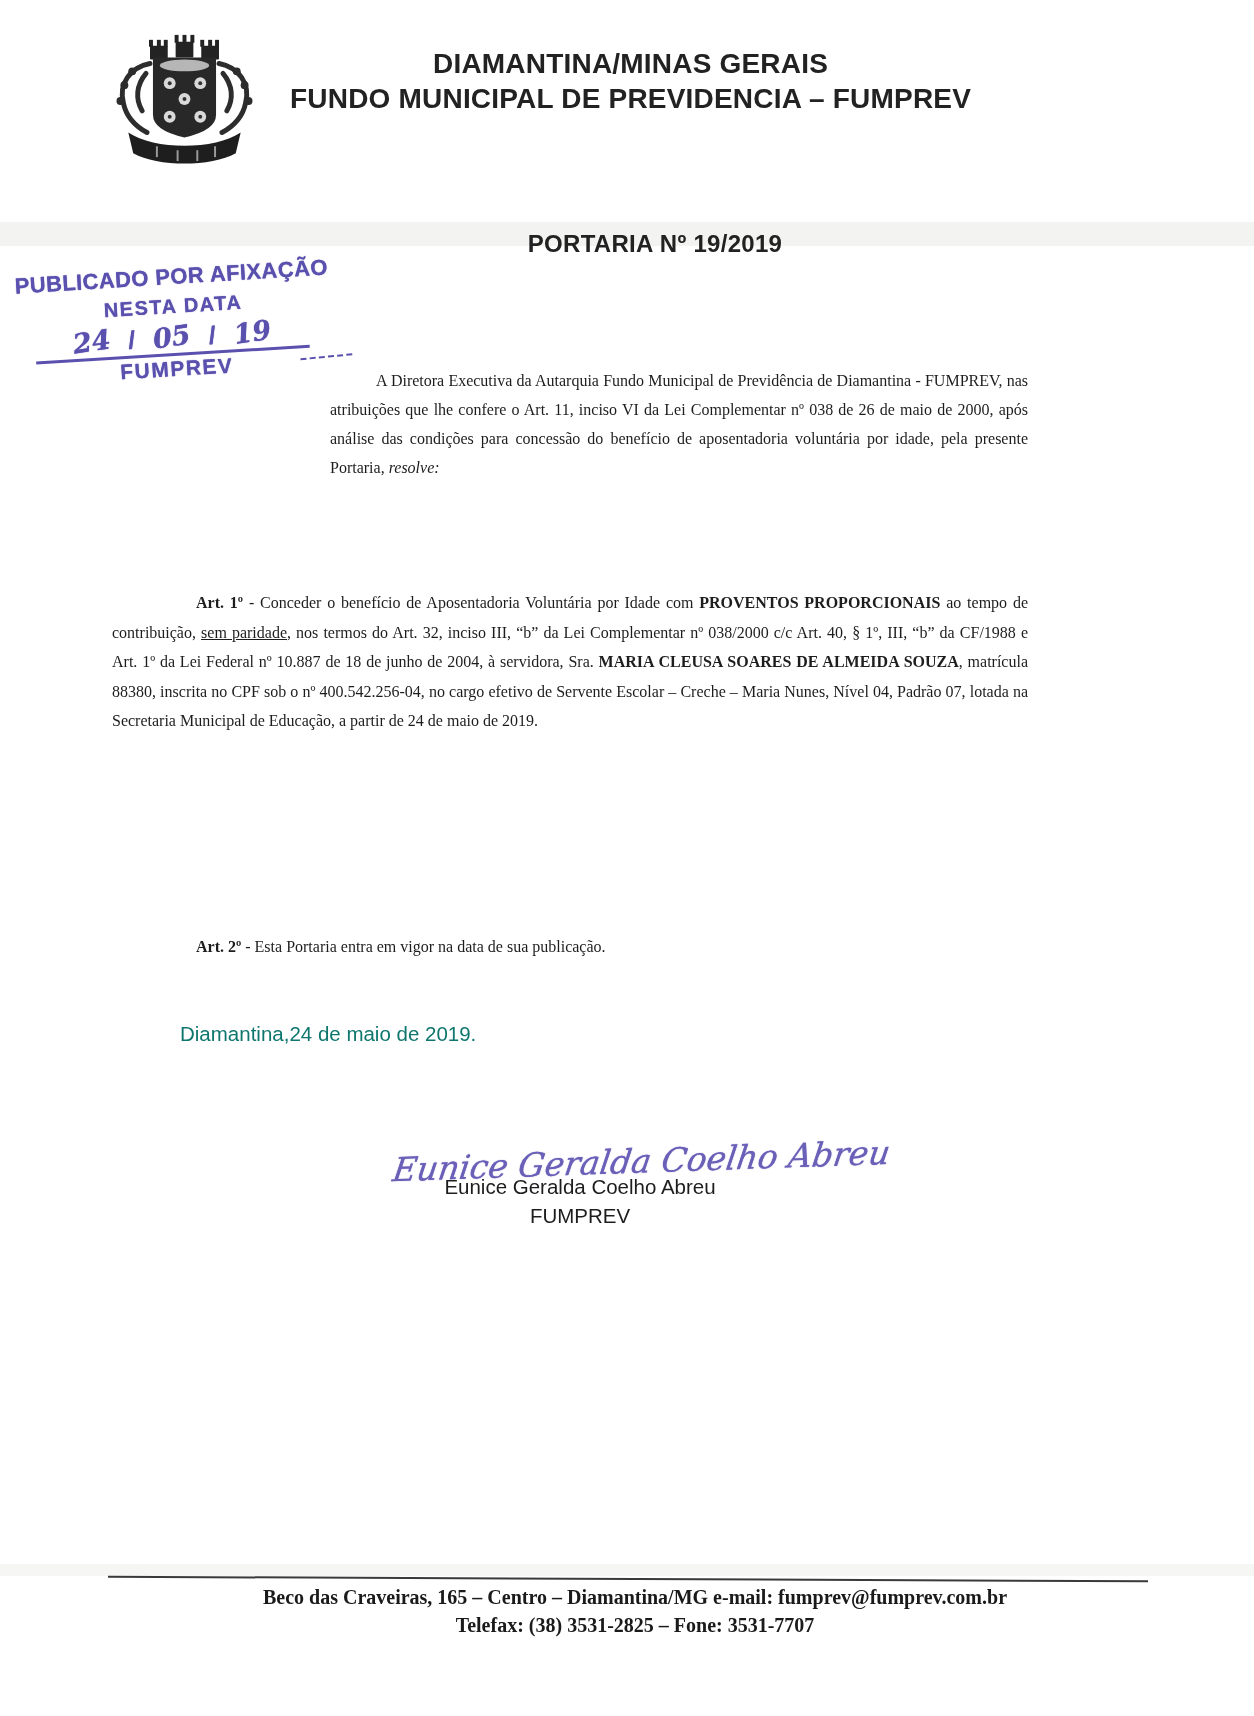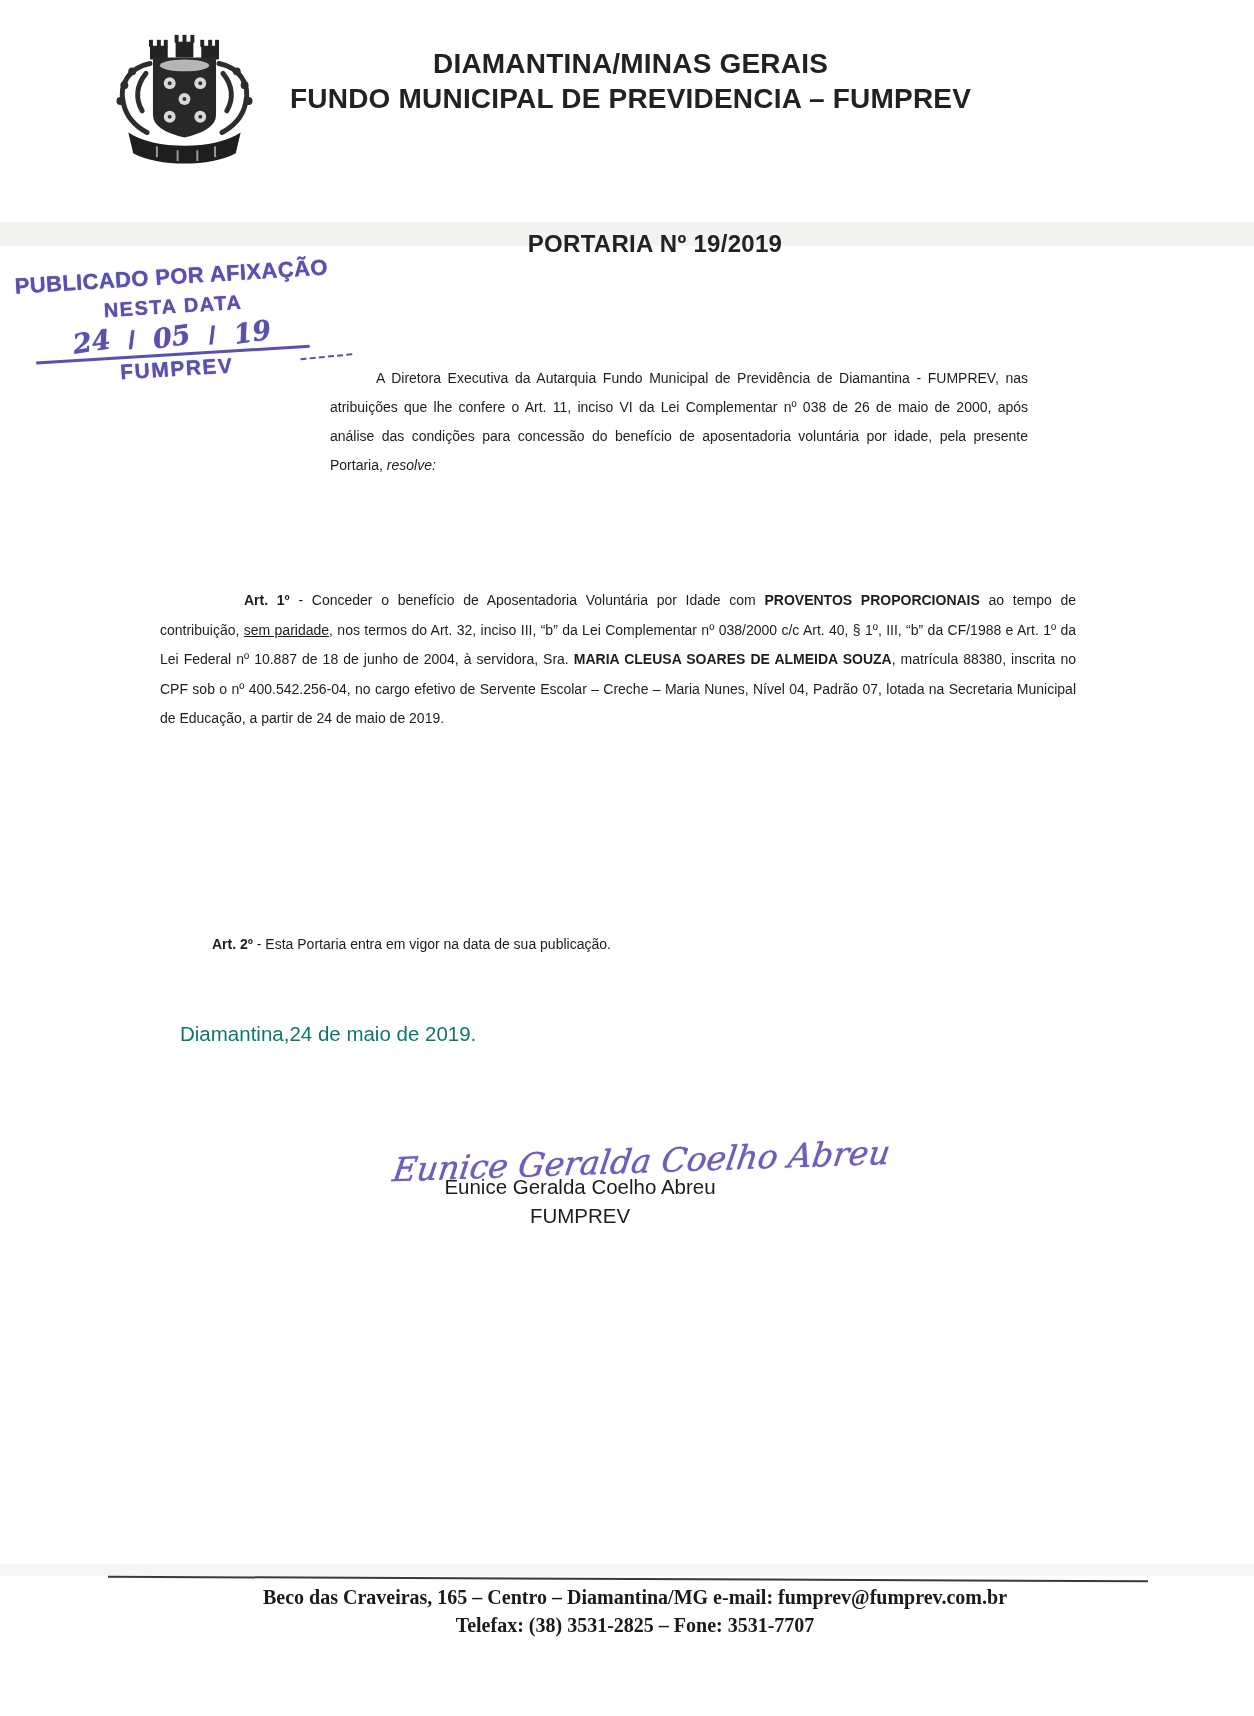--- a/index.html
+++ b/index.html
@@ -37,23 +37,23 @@
                    margin:4px 24px 0 18px; padding-bottom:1px;
                    border-bottom:3px solid currentColor; }
   .hand-digit { font-family:"DejaVu Serif", serif; font-style:italic; font-size:27px;
                 line-height:30px; transform:rotate(-5deg); }
   .stamp-slash { font-size:25px; line-height:30px; }
   .stamp-tail { position:absolute; right:-18px; top:101px; width:52px;
                 border-bottom:2.5px dashed currentColor; transform:rotate(-2deg); }
   .stamp-l4 { font-size:21px; margin-top:1px; letter-spacing:1.5px; }
 
   
-  .para { font-size:14px; line-height:29px; text-align:justify; color:#1d1d1d; }
+  .para { font-size:16px; line-height:29px; text-align:justify; color:#1d1d1d;font-family:Liberation Serif, serif; }
   .p-intro { position:absolute; left:330px; top:350px; width:698px; text-indent:46px; }
-  .p-art1  { position:absolute; left:112px; top:572px; width:916px; text-indent:84px; line-height:29.5px;margin-left:48px; }
+  .p-art1  { position:absolute; left:112px; top:572px; width:916px; text-indent:84px; line-height:29.5px; }
   .p-art2  { position:absolute; left:112px; top:916px; width:916px; text-indent:84px; text-align:left; }
   .date-line { position:absolute; left:180px; top:1022px; font-size:20.5px; color:#0f766e;text-align:right; }
 
   
   .sig-block { position:absolute; left:345px; top:1142px; width:470px; text-align:center; }
   .sig-hand { font-family:"DejaVu Serif", serif; font-style:italic; font-size:33px;
               white-space:nowrap; color:var(--sig-ink, #6a60b8);
               transform:translateX(48px) rotate(-2deg) skewX(-10deg);
               text-shadow:0 0 1px currentColor; }
   .sig-name { font-size:20.5px; line-height:28px; margin-top:-8px; color:#1d1d1d; }
@@ -158,21 +158,21 @@
       <span class="hand-digit">05</span>
       <span class="stamp-slash">/</span>
       <span class="hand-digit">19</span>
     </div>
     <div class="stamp-tail"></div>
     <div class="stamp-l4">FUMPREV</div>
   </div>
 
   <p class="para p-intro"><span>A Diretora Executiva da Autarquia Fundo Municipal de Previdência de Diamantina - FUMPREV, nas atribuições que lhe confere o Art. 11, inciso VI da Lei Complementar nº 038 de 26 de maio de 2000, após análise das condições para concessão do benefício de aposentadoria voluntária por idade, pela presente Portaria, </span><span style="font-style: italic;">resolve:</span></p>
   <p class="para p-art1"><span style="font-weight: bold;">Art. 1º</span><span> - Conceder o benefício de Aposentadoria Voluntária por Idade com </span><span style="font-weight: bold;">PROVENTOS PROPORCIONAIS</span><span> ao tempo de contribuição, </span><span style="text-decoration: underline;">sem paridade</span><span>, nos termos do Art. 32, inciso III, “b” da Lei Complementar nº 038/2000 c/c Art. 40, § 1º, III, “b” da CF/1988 e Art. 1º da Lei Federal nº 10.887 de 18 de junho de 2004, à servidora, Sra. </span><span style="font-weight: bold;">MARIA CLEUSA SOARES DE ALMEIDA SOUZA</span><span>, matrícula 88380, inscrita no CPF sob o nº 400.542.256-04, no cargo efetivo de Servente Escolar – Creche – Maria Nunes, Nível 04, Padrão 07, lotada na Secretaria Municipal de Educação, a partir de 24 de maio de 2019.</span></p>
-  <p class="para p-art2"><span style="font-weight: bold; margin-left: 16px;">Art. 2º</span><span> - Esta Portaria entra em vigor na data de sua publicação.</span></p>
+  <p class="para p-art2"><span style="font-weight: bold;">Art. 2º</span><span> - Esta Portaria entra em vigor na data de sua publicação.</span></p>
 
   <div class="date-line">Diamantina,24 de maio de 2019.</div>
 
   <div class="sig-block">
     <div class="sig-hand">Eunice Geralda Coelho Abreu</div>
     <div class="sig-name">Eunice Geralda Coelho Abreu</div>
     <div class="sig-org">FUMPREV</div>
   </div>
 
   <div class="footer-rule"></div>

